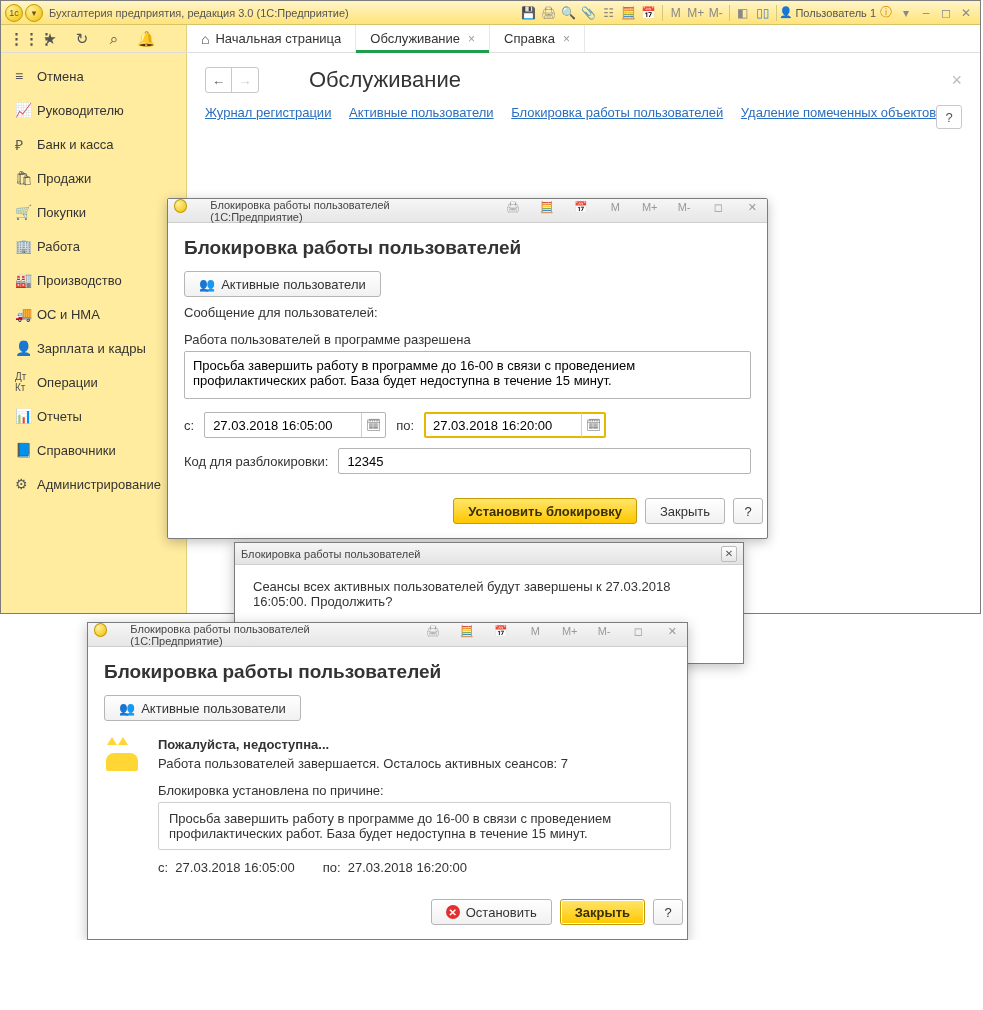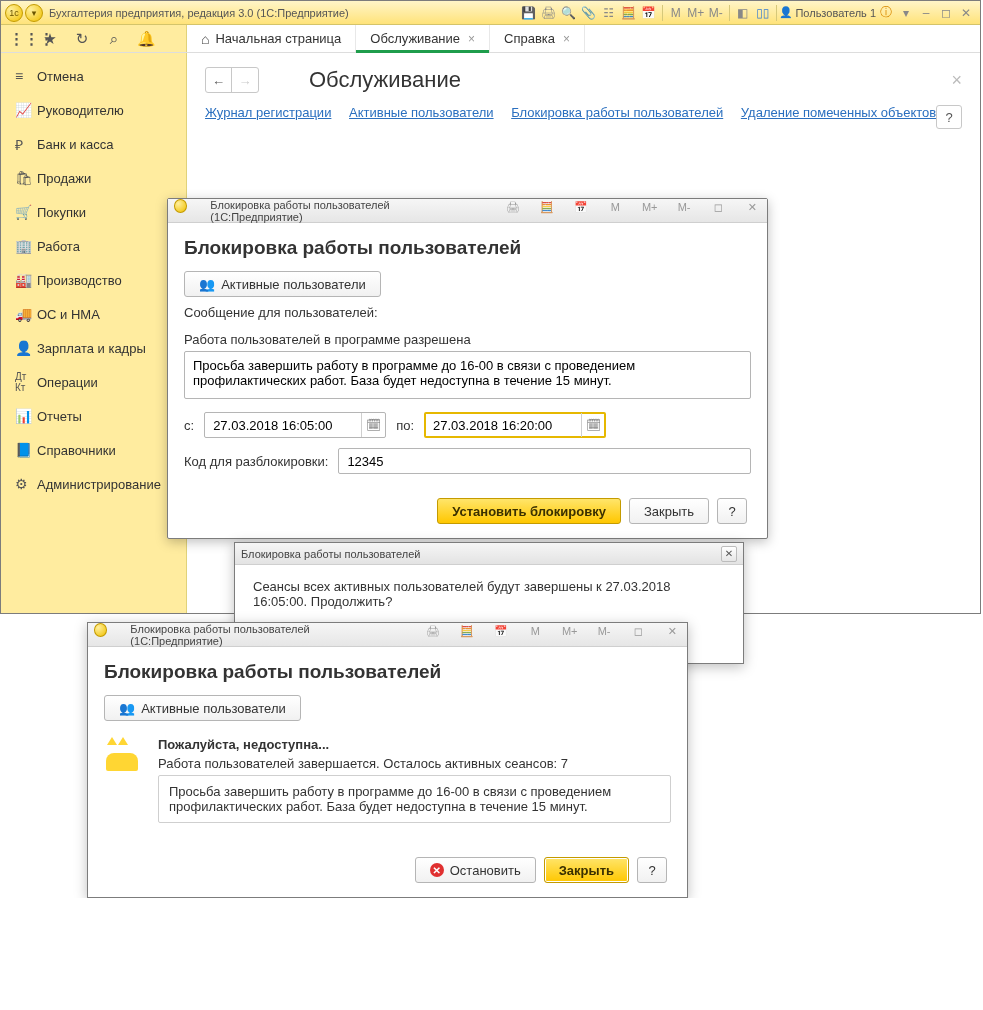--- a/index.html
+++ b/index.html
@@ -67,21 +67,21 @@
   .field-label{font-size:13px;margin:8px 0 4px;color:#333;}
   .textarea{width:100%;border:1px solid #b5b5b5;border-radius:2px;padding:6px 8px;font-size:13px;resize:none;height:48px;font-family:inherit;}
   .row{display:flex;align-items:center;gap:10px;margin-top:10px;}
   .lbl{font-size:13px;color:#333;}
   .date-input{position:relative;flex:0 0 182px;}
   .date-input input{width:100%;height:26px;border:1px solid #b5b5b5;border-radius:2px;padding:0 28px 0 8px;font-size:13px;}
   .date-input.highlight input{border:2px solid #e6b800;padding:0 27px 0 7px;}
   .date-input .cal{position:absolute;right:1px;top:1px;bottom:1px;width:24px;display:flex;align-items:center;justify-content:center;border-left:1px solid #cfcfcf;color:#666;font-size:12px;}
   .code-row{display:flex;align-items:center;gap:10px;margin-top:10px;}
   .code-row input{flex:1;height:26px;border:1px solid #b5b5b5;border-radius:2px;padding:4px 8px;font-size:13px;}
-  .dlg-footer{display:flex;justify-content:flex-end;gap:8px;padding:10px 20px 14px;}
+  .dlg-footer{display:flex;justify-content:flex-end;gap:8px;padding:10px 4px 14px;}
 
   
   .confirm{position:absolute;border:1px solid #7c7c7c;background:#fff;box-shadow:0 3px 12px rgba(0,0,0,.25);}
   .confirm .ct{height:22px;background:linear-gradient(#f6f6f6,#e3e3e3);display:flex;align-items:center;padding:0 6px;font-size:11px;color:#444;border-bottom:1px solid #cfcfcf;}
   .confirm .ct .x{margin-left:auto;width:16px;height:16px;display:flex;align-items:center;justify-content:center;color:#555;background:linear-gradient(#fff,#e6e6e6);border:1px solid #bcbcbc;border-radius:2px;font-size:10px;}
   .confirm .cb{padding:14px 18px 8px;font-size:13px;}
   .confirm .cbtns{display:flex;justify-content:center;gap:18px;padding:6px 0 14px;}
   .confirm .cbtns .btn{width:100px;justify-content:center;}
 
   
@@ -308,21 +308,26 @@
       <div style="position:relative;width:40px;height:34px;flex:0 0 40px;">
         <span class="cat">
             <span class="ear l"></span>
             <span class="ear r"></span>
             <span class="body"></span>
           </span>
       </div>
       <div style="flex:1;">
         <div style="font-weight:700;margin-bottom:4px;">Пожалуйста, недоступна...</div>
         <div>Работа пользователей завершается. Осталось активных сеансов: 7</div>
+        <div style="margin-top:12px;">Блокировка установлена по причине:</div>
         <div class="readonly-box">Просьба завершить работу в программе до 16-00 в связи с проведением профилактических работ. База будет недоступна в течение 15 минут.</div>
+        <div style="display:flex;gap:28px;">
+          <div><span>с:</span>&nbsp;&nbsp;<span>27.03.2018 16:05:00</span></div>
+          <div><span>по:</span>&nbsp;&nbsp;<span>27.03.2018 16:20:00</span></div>
+        </div>
       </div>
     </div>
   </div>
   <div class="dlg-footer">
     <button class="btn">
       <span class="stop-icon">✕</span>
       <span>Остановить</span>
     </button>
     <button class="btn primary shine">Закрыть</button>
     <button class="btn" style="width:30px;padding:0;justify-content:center;">?</button>

